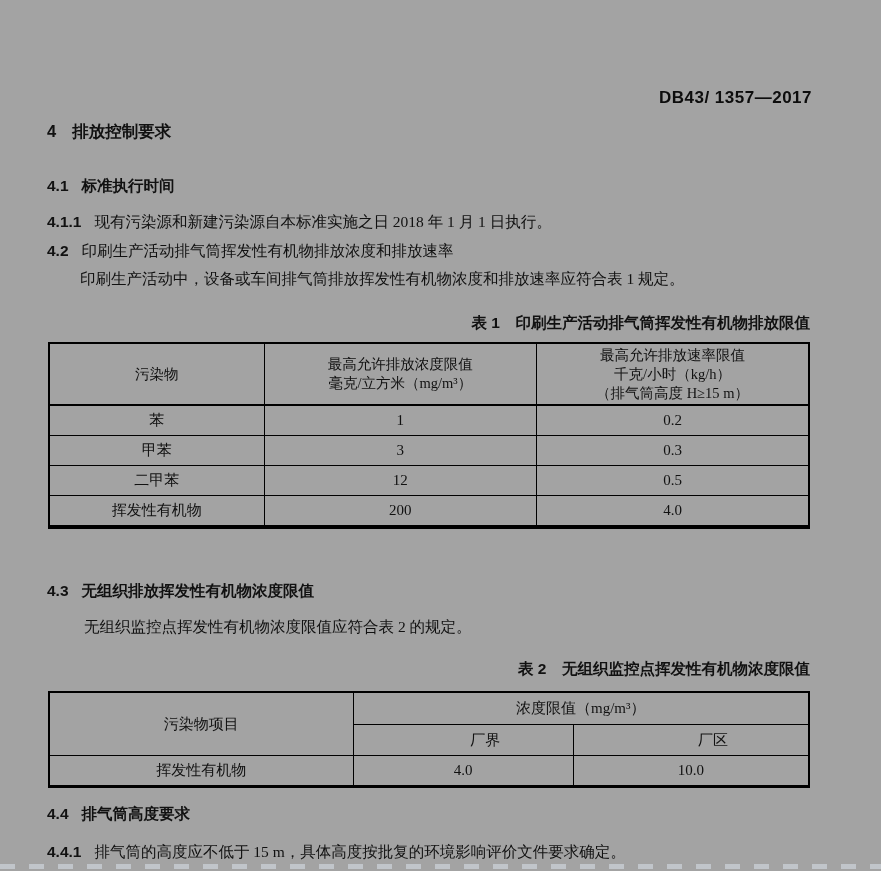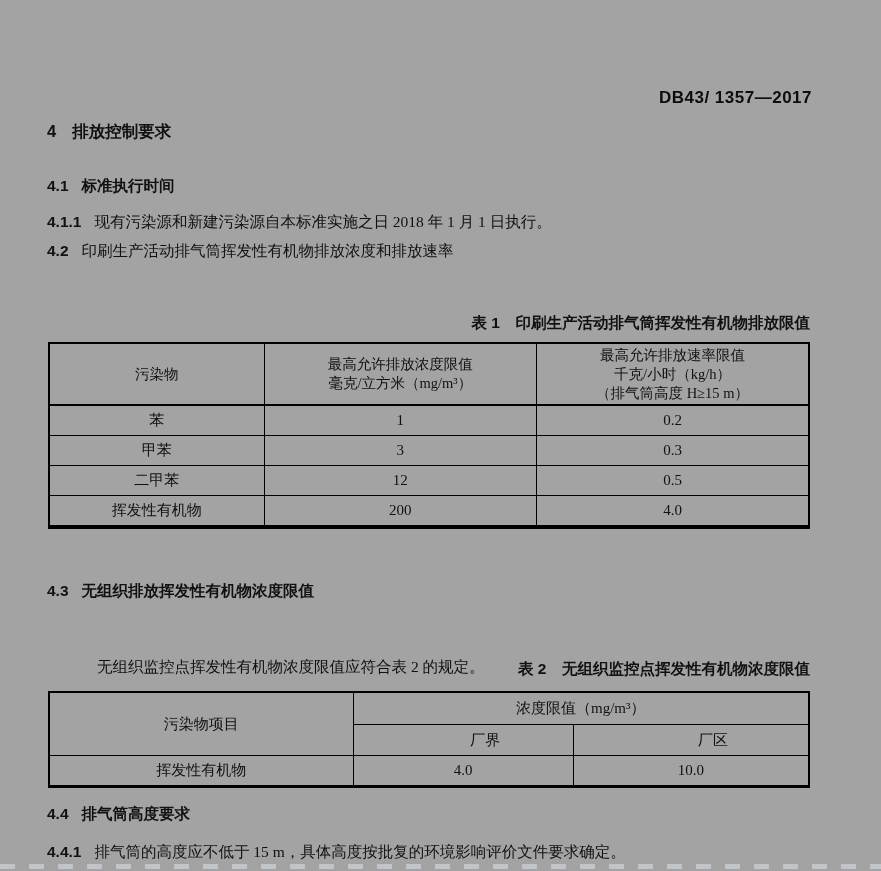--- a/index.html
+++ b/index.html
@@ -22,21 +22,21 @@
   .h-sub{font-family:"Liberation Sans",sans-serif;font-weight:bold;font-size:15.5px;}
   .h-41{top:176px;left:47px;}
   .h-43{top:581px;left:47px;}
   .h-44{top:804px;left:47px;}
   .num-gap{display:inline-block;margin-right:16px;}
   .num-gap-sm{display:inline-block;margin-right:13px;}
   .body-line{font-size:15.5px;line-height:18px;}
   .p-411{top:213px;left:47px;}
   .h-42{top:242px;left:47px;}
   .p-42{top:270px;left:80px;}
-  .p-43{top:618px;left:97px;margin-top:40px;}
+  .p-43{top:618px;left:84px;}
   .p-441{top:843px;left:47px;}
   .bnum{font-family:"Liberation Sans",sans-serif;font-weight:bold;}
   .caption{
     left:48px;width:762px;text-align:right;
     font-family:"Liberation Sans",sans-serif;font-weight:bold;font-size:15.5px;
   }
   .cap-1{top:313px;}
   .cap-2{top:659px;}
   table{border-collapse:collapse;table-layout:fixed;}
   .dtable{
@@ -80,20 +80,21 @@
   </div>
 
   <div class="abs body-line p-411">
     <span class="bnum num-gap-sm">4.1.1</span><span>现有污染源和新建污染源自本标准实施之日 2018 年 1 月 1 日执行。</span>
   </div>
 
   <div class="abs body-line h-42">
     <span class="bnum num-gap-sm">4.2</span><span>印刷生产活动排气筒挥发性有机物排放浓度和排放速率</span>
   </div>
 
+  <div class="abs body-line p-42">印刷生产活动中，设备或车间排气筒排放挥发性有机物浓度和排放速率应符合表 1 规定。</div>
 
   <div class="abs caption cap-1">表 1　印刷生产活动排气筒挥发性有机物排放限值</div>
 
   <table class="abs dtable t1">
     <colgroup>
       <col style="width:28.3%">
         <col style="width:35.85%">
         <col style="width:35.85%">
     </colgroup>
     <thead>

